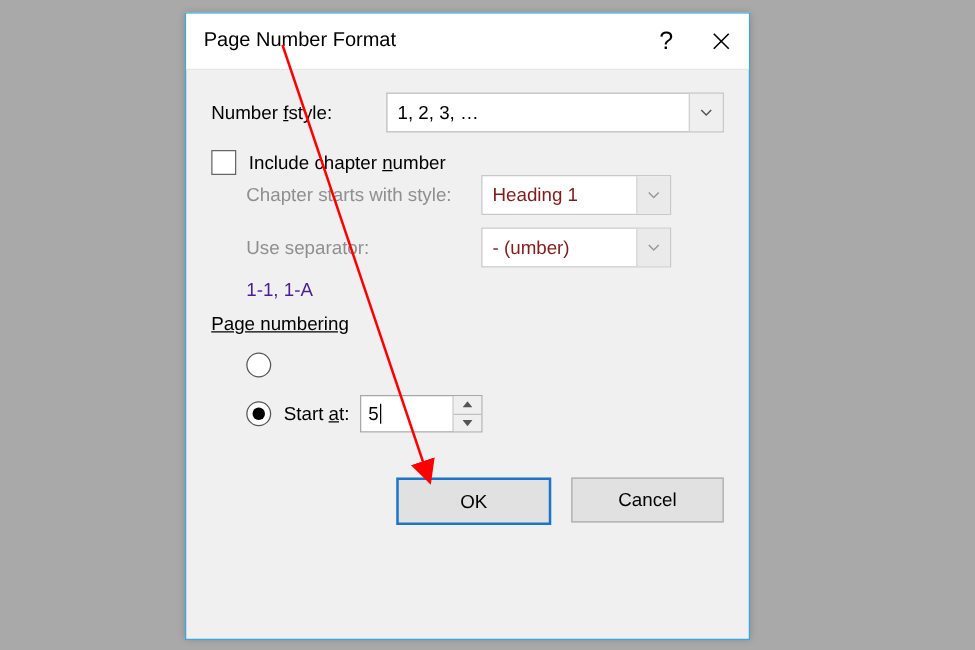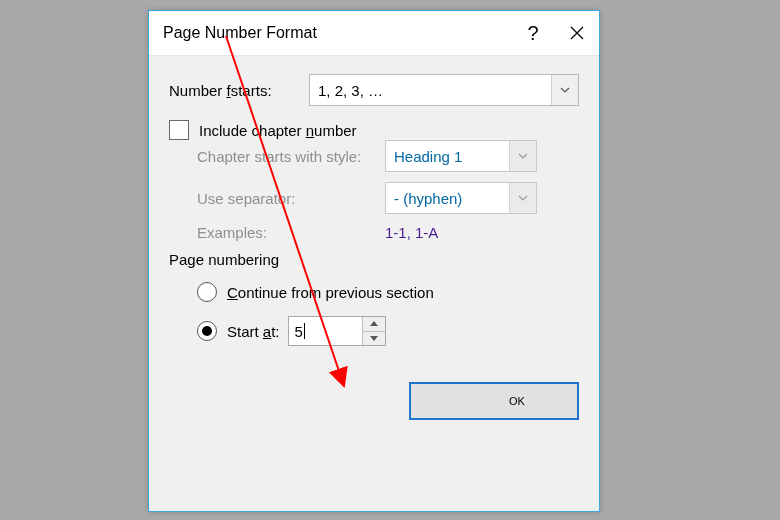--- a/index.html
+++ b/index.html
@@ -102,29 +102,30 @@
   .disabled-group {
     padding-left: 28px;
     color: #8f8f8f;
   }
   .disabled-group .row { margin-bottom: 10px; }
   .disabled-label { width: 188px; color: #8f8f8f; font-size: 15px; }
   .disabled-combo {
     width: 150px; flex: none;
     border: 1px solid #c8c8c8;
   }
-  .disabled-combo .cb-text { color: #0369a1; text-align: right; }
+  .disabled-combo .cb-text { color: #7f1d1d; text-align: right; }
   .disabled-combo .cb-arrow { background: #eaeaea; border-left: 1px solid #d6d6d6; }
   .examples-row .disabled-label { width: 188px; }
   .examples-val { color: #4c1d95; }
   .section-header {
     margin-top: 8px;
     margin-bottom: 14px;
     font-size: 15px;
     color: #000;
+    text-decoration: underline;
   }
   .radio-row {
     display: flex;
     align-items: center;
     padding-left: 28px;
     margin-bottom: 14px;
   }
   .radio-outer {
     width: 18px;
     height: 18px;
@@ -184,24 +185,23 @@
     justify-content: flex-end;
     gap: 16px;
     padding: 22px 20px 0 20px;
   }
   .dlg-btn {
     width: 120px;
     height: 34px;
     display: flex;
     align-items: center;
     justify-content: center;
-    font-size: 11px;
+    font-size: 15px;
     background: #e1e1e1;
     border: 1px solid #a8a8a8;
-    padding-left: 46px;
   }
   .dlg-btn.primary {
     border: 2px solid #1e73cb;
     background: #e1e1e1;
   }
   
   .arrow-svg {
     position: absolute;
     left: 0;
     top: 0;
@@ -223,21 +223,21 @@
         <line x1="1" y1="1" x2="13" y2="13" stroke="#000" stroke-width="1.3"></line>
         <line x1="13" y1="1" x2="1" y2="13" stroke="#000" stroke-width="1.3"></line>
       </svg>
     </div>
   </div>
 
   <div class="body">
 
     <div class="row">
       <div class="label nf-label">
-        <span>Number </span><span class="underline-f">f</span><span>starts:</span>
+        <span>Number </span><span class="underline-f">f</span><span>style:</span>
       </div>
       <div class="combobox">
         <div class="cb-text">1, 2, 3, …</div>
         <div class="cb-arrow">
           <svg viewBox="0 0 10 6">
               <polyline points="1,1 5,5 9,1" fill="none" stroke="#555" stroke-width="1.2"></polyline>
             </svg>
         </div>
       </div>
     </div>
@@ -257,41 +257,37 @@
           <div class="cb-arrow">
             <svg viewBox="0 0 10 6">
                 <polyline points="1,1 5,5 9,1" fill="none" stroke="#999" stroke-width="1.2"></polyline>
               </svg>
           </div>
         </div>
       </div>
       <div class="row">
         <div class="disabled-label">Use separator:</div>
         <div class="combobox disabled-combo">
-          <div class="cb-text">-   (hyphen)</div>
+          <div class="cb-text">-   (umber)</div>
           <div class="cb-arrow">
             <svg viewBox="0 0 10 6">
                 <polyline points="1,1 5,5 9,1" fill="none" stroke="#999" stroke-width="1.2"></polyline>
               </svg>
           </div>
         </div>
       </div>
       <div class="row examples-row">
-        <div class="disabled-label">Examples:</div>
         <div class="examples-val">1-1, 1-A</div>
       </div>
     </div>
 
     <div class="section-header">Page numbering</div>
 
     <div class="radio-row">
       <div class="radio-outer"></div>
-      <div class="label">
-        <span></span><span class="underline-f">C</span><span>ontinue from previous section</span>
-      </div>
     </div>
 
     <div class="radio-row">
       <div class="radio-outer">
         <div class="radio-inner"></div>
       </div>
       <div class="label">
         <span>Start </span><span class="underline-f">a</span><span>t:</span>
       </div>
       <div class="spinner">
@@ -311,20 +307,21 @@
               </svg>
           </div>
         </div>
       </div>
     </div>
 
   </div>
 
   <div class="button-row">
     <div class="dlg-btn primary">OK</div>
+    <div class="dlg-btn">Cancel</div>
   </div>
 
 </div>
 
 <svg class="arrow-svg">
   <defs>
     <marker id="arrhead" markerWidth="12" markerHeight="12" refX="9" refY="5" orient="auto">
       <polygon points="0,0 10,5 0,10" fill="#ff0000"></polygon>
     </marker>
   </defs>

